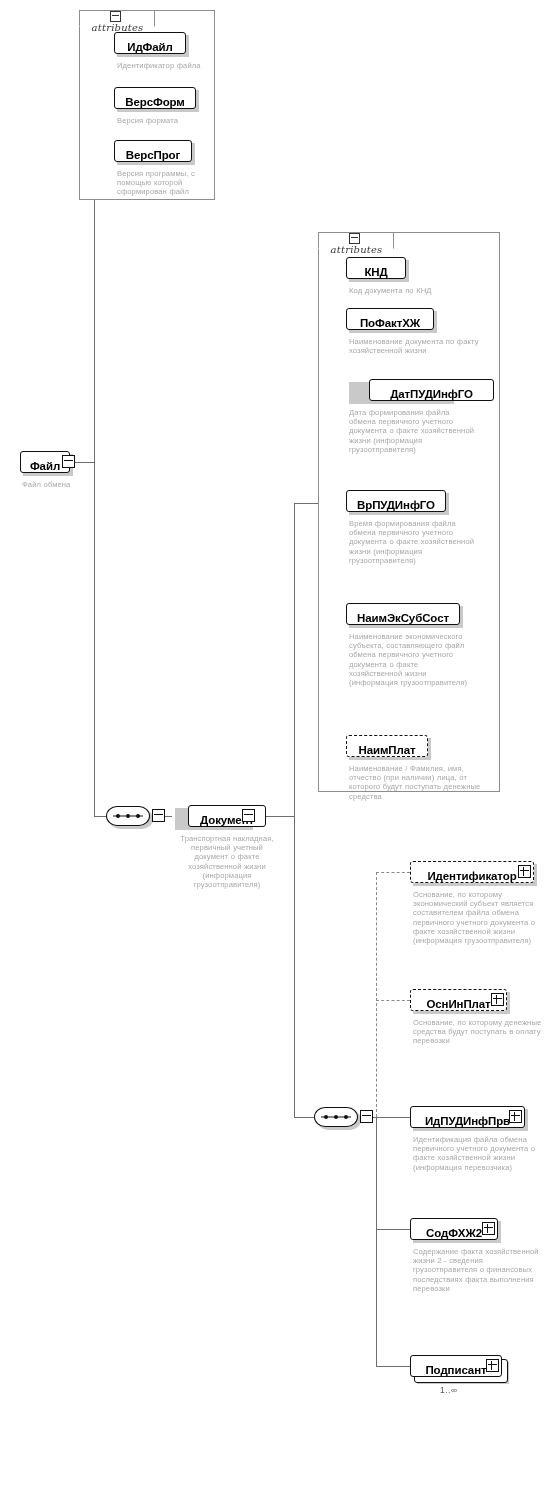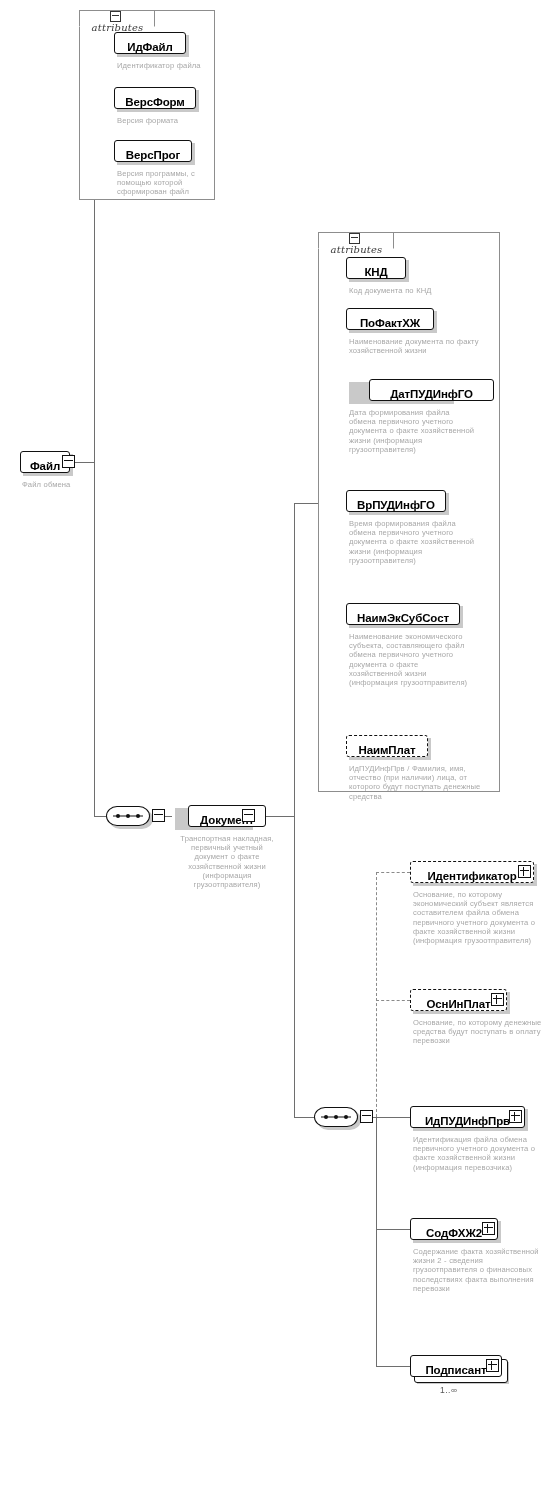--- a/index.html
+++ b/index.html
@@ -289,21 +289,21 @@
   <div class="shadow-el" style="left:349px; top:606px; width:114px; height:22px;"></div>
   <div class="node req" style="left:346px; top:603px; width:114px;">
     <span class="lbl">НаимЭкСубСост</span>
   </div>
   <div class="ann" style="left:349px; top:632px; width:120px;">Наименование экономического субъекта, составляющего файл обмена первичного учетного документа о факте хозяйственной жизни (информация грузоотправителя)</div>
 
   <div class="shadow-el" style="left:349px; top:738px; width:82px; height:22px;"></div>
   <div class="node opt" style="left:346px; top:735px; width:82px;">
     <span class="lbl">НаимПлат</span>
   </div>
-  <div class="ann" style="left:349px; top:764px; width:136px;">ИдПУДИнфПрв / Фамилия, имя, отчество (при наличии) лица, от которого будут поступать денежные средства</div>
+  <div class="ann" style="left:349px; top:764px; width:136px;">Наименование / Фамилия, имя, отчество (при наличии) лица, от которого будут поступать денежные средства</div>
 
   <div class="shadow-el" style="left:109px; top:809px; width:44px; height:20px; border-radius:11px/10px;"></div>
   <div class="seq" style="left:106px; top:806px;">
     <div class="bar"></div>
     <div class="d d1"></div>
     <div class="d d2"></div>
     <div class="d d3"></div>
   </div>
   <div class="tog" style="left:152px; top:809px;"></div>
 

